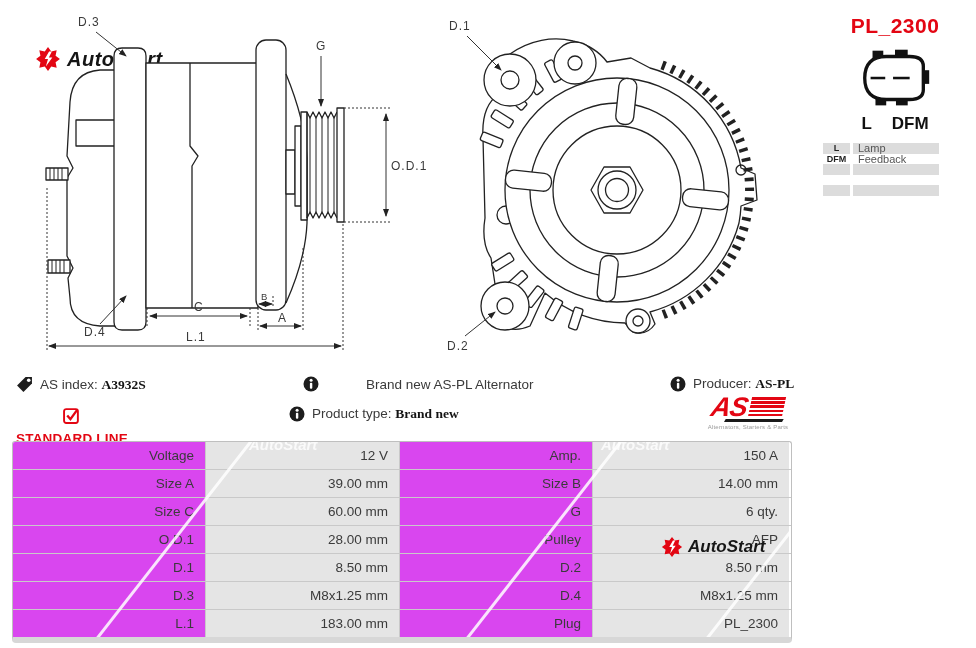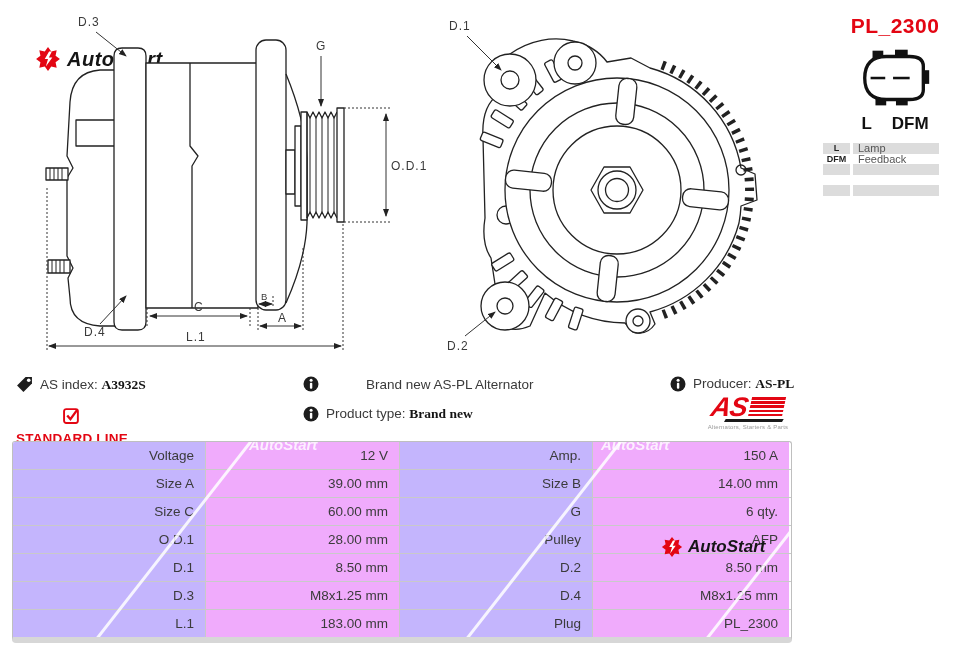--- a/index.html
+++ b/index.html
@@ -39,22 +39,22 @@
   .aspl-caption{font-size:6px;color:#999;margin-top:2px;letter-spacing:.2px;}
 
   
   .spec-wrap{position:absolute;left:12px;top:441px;width:778px;border:1px solid #bfbfbf;
              border-bottom:6px solid #d7d7d7;border-radius:3px 3px 4px 4px;overflow:hidden;background:#fff;}
   .spec-row{display:grid;grid-template-columns:193px 194px 193px 196px;height:27px;border-bottom:1px solid #c9c9c9;}
   .spec-row:last-child{border-bottom:none;}
   .spec-row>div{display:flex;align-items:center;justify-content:flex-end;padding-right:11px;
                 font-size:13.5px;color:#3b3b3b;border-right:1px solid #c9c9c9;}
   .spec-row>div:last-child{border-right:none;padding-left:12px;}
-  .spec-row .lab{background:#c4b5fd;}
-  .spec-row .val{background:#f0abfc;}
+  .spec-row .lab{background:#d946ef;}
+  .spec-row .val{background:#e5e5e5;}
   .streak{position:absolute;width:2.5px;height:340px;background:rgba(255,255,255,.85);transform:rotate(38deg);z-index:2;pointer-events:none;}
   .wm-text{position:absolute;font-size:15px;font-weight:bold;font-style:italic;color:rgba(255,255,255,.8);z-index:2;pointer-events:none;}
   .wm-logo{position:absolute;left:648px;top:94px;display:flex;align-items:center;gap:5px;z-index:3;pointer-events:none;}
   .wm-logo .logo-text{font-size:17px;font-weight:bold;font-style:italic;color:#171717;}
 </style>
 </head>
 <body>
 
 <div class="page">
 
@@ -255,21 +255,21 @@
 
   <div class="info-item" style="left:303px;top:376px;gap:47px;">
     <svg width="16" height="16" viewBox="0 0 16 16">
       <circle cx="8" cy="8" r="7.5" fill="#1d1d1d"></circle>
       <rect x="6.9" y="6.7" width="2.4" height="6" rx="1" fill="#fff"></rect>
       <circle cx="8.1" cy="4.2" r="1.5" fill="#fff"></circle>
     </svg>
     <span>Brand new AS-PL Alternator</span>
   </div>
 
-  <div class="info-item" style="left:303px;top:406px;">
+  <div class="info-item" style="left:289px;top:406px;">
     <svg width="16" height="16" viewBox="0 0 16 16">
       <circle cx="8" cy="8" r="7.5" fill="#1d1d1d"></circle>
       <rect x="6.9" y="6.7" width="2.4" height="6" rx="1" fill="#fff"></rect>
       <circle cx="8.1" cy="4.2" r="1.5" fill="#fff"></circle>
     </svg>
     <span><span>Product type:</span>
       <b>Brand new</b></span>
   </div>
 
   <div class="info-item" style="left:670px;top:376px;text-align:right;">

